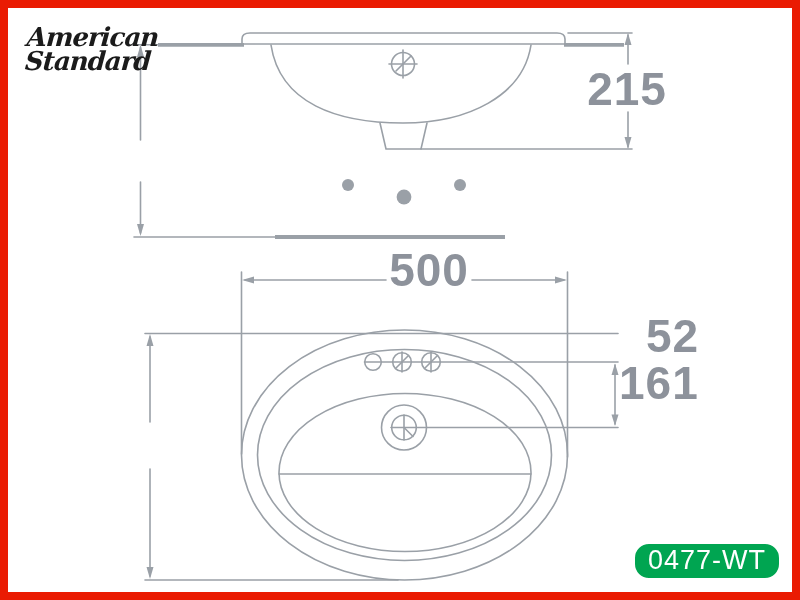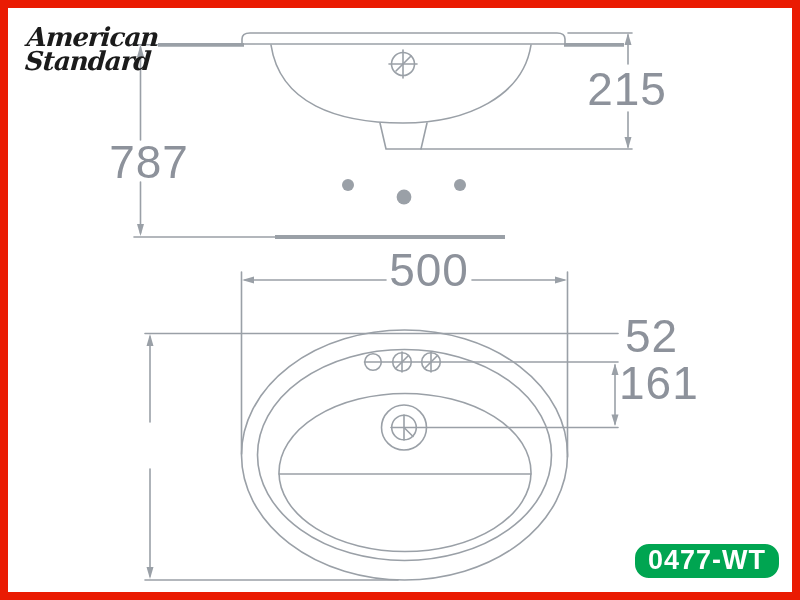--- a/index.html
+++ b/index.html
@@ -21,29 +21,30 @@
     letter-spacing:-1px;
     color:#1b1b1b;
     transform:skewX(-4deg);
   }
   .dim{
     position:absolute;
     font-size:46px;line-height:1;
     color:#8d929b;
     letter-spacing:1px;
     white-space:nowrap;
+    font-weight:bold;
   }
   .dim.center{width:100px;text-align:center;}
   .badge{
     position:absolute;right:10px;bottom:11px;
     background:#00a551;
     border:3px solid #ffffff;
     border-radius:17px;
     color:#ffffff;
-    font-weight:bold;
+    font-weight:normal;
     font-size:27px;line-height:1;
     letter-spacing:1px;
     padding:3px 13px 4px 13px;
   }
   svg .ln{stroke:#9aa0a7;stroke-width:1.6;fill:none;stroke-linecap:round;}
   svg .thick{stroke:#9aa0a7;stroke-width:3.8;fill:none;stroke-linecap:butt;}
   svg .fillgray{fill:#9aa0a7;stroke:none;}
 </style>
 </head>
 <body>
@@ -149,21 +150,20 @@
       </g>
       <line class="ln" x1="137" y1="572" x2="390" y2="572"></line>
     </g>
   </svg>
 
   <div class="logo">
     <div>American</div>
     <div>Standard</div>
   </div>
 
-  <div class="dim center" style="left:91px;top:131px;">787</div>
   <div class="dim center" style="left:569px;top:58px;">215</div>
   <div class="dim center" style="left:371px;top:239px;">500</div>
-  <div class="dim" style="left:617px;top:305px;">52</div>
+  <div class="dim" style="left:638px;top:305px;">52</div>
   <div class="dim" style="left:611px;top:352px;">161</div>
 
   <div class="badge">0477-WT</div>
 
 </div>
 
 </body></html>

